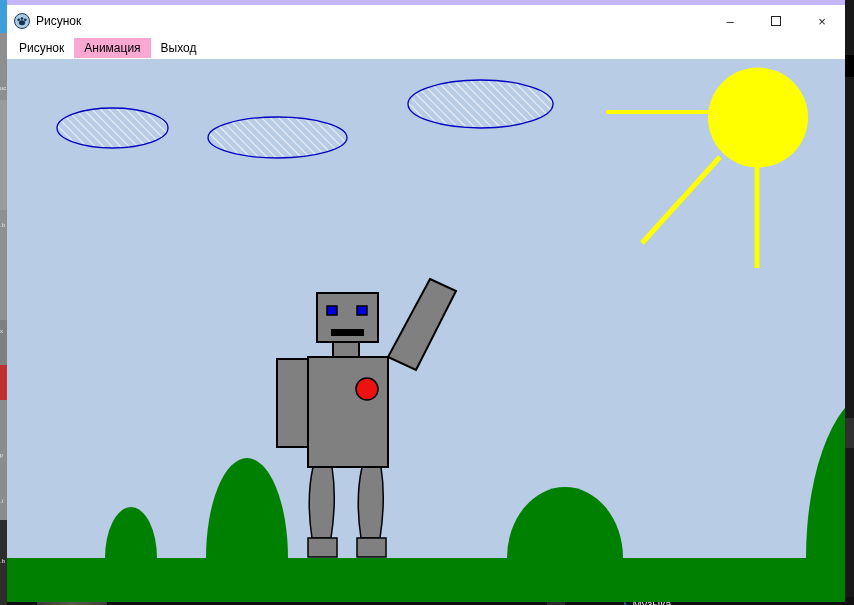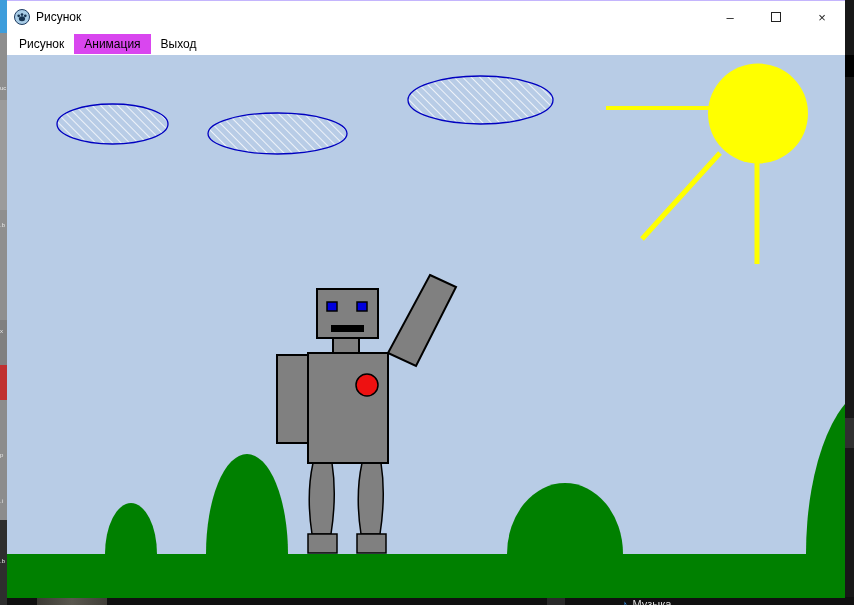--- a/index.html
+++ b/index.html
@@ -1,37 +1,37 @@
 <!DOCTYPE html>
 <html><head>
 <meta charset="utf-8">
 <style>
   * { margin:0; padding:0; box-sizing:border-box; }
   body { background:#141414; font-family:"Liberation Sans", sans-serif; }
   #screen { position:relative; width:854px; height:605px; overflow:hidden; background:#141414; }
 
   
   #app-window { position:absolute; left:7px; top:0; width:838px; height:597px;
-                background:#fff; border-top:1px solid #c4b5fd; }
+                background:#fff; border-top:5px solid #c4b5fd; }
 
   
   .titlebar { position:absolute; left:0; top:0; width:838px; height:32px; background:#ffffff;
               display:flex; align-items:center; padding-left:7px; }
   .titlebar .app-icon { width:16px; height:16px; margin-right:6px; flex:0 0 auto; }
   .titlebar .title-text { font-size:12px; color:#000; }
   .win-controls { position:absolute; right:0; top:0; height:32px; display:flex; }
   .win-btn { width:46px; height:32px; display:flex; align-items:center; justify-content:center;
              font-size:13px; color:#222; background:#fff; }
   .win-btn .maxbox { width:10px; height:10px; border:1px solid #222; display:inline-block; }
 
   
   .menubar { position:absolute; left:0; top:32px; width:838px; height:22px; background:#ffffff;
              display:flex; align-items:center; padding-left:2px; font-size:12px; color:#000; }
   .menu-item { padding:3px 10px; }
-  .menu-item.active { background:#d946ef; }
+  .menu-item.active { background:#f9a8d4; }
 
   
   .canvas-wrap { position:absolute; left:0; top:54px; width:838px; height:543px; background:#b8cce6; }
 
   
   .strip-left { position:absolute; left:0; top:0; width:7px; height:605px; overflow:hidden; }
   .strip-left .seg { width:7px; }
   .frag { position:absolute; left:0; font-size:6px; color:#e8e8e8; line-height:6px; white-space:nowrap; }
   .strip-right { position:absolute; left:845px; top:0; width:9px; height:605px; background:#181818; }
   .strip-right .blk1 { position:absolute; left:0; top:55px; width:9px; height:22px; background:#000; }

